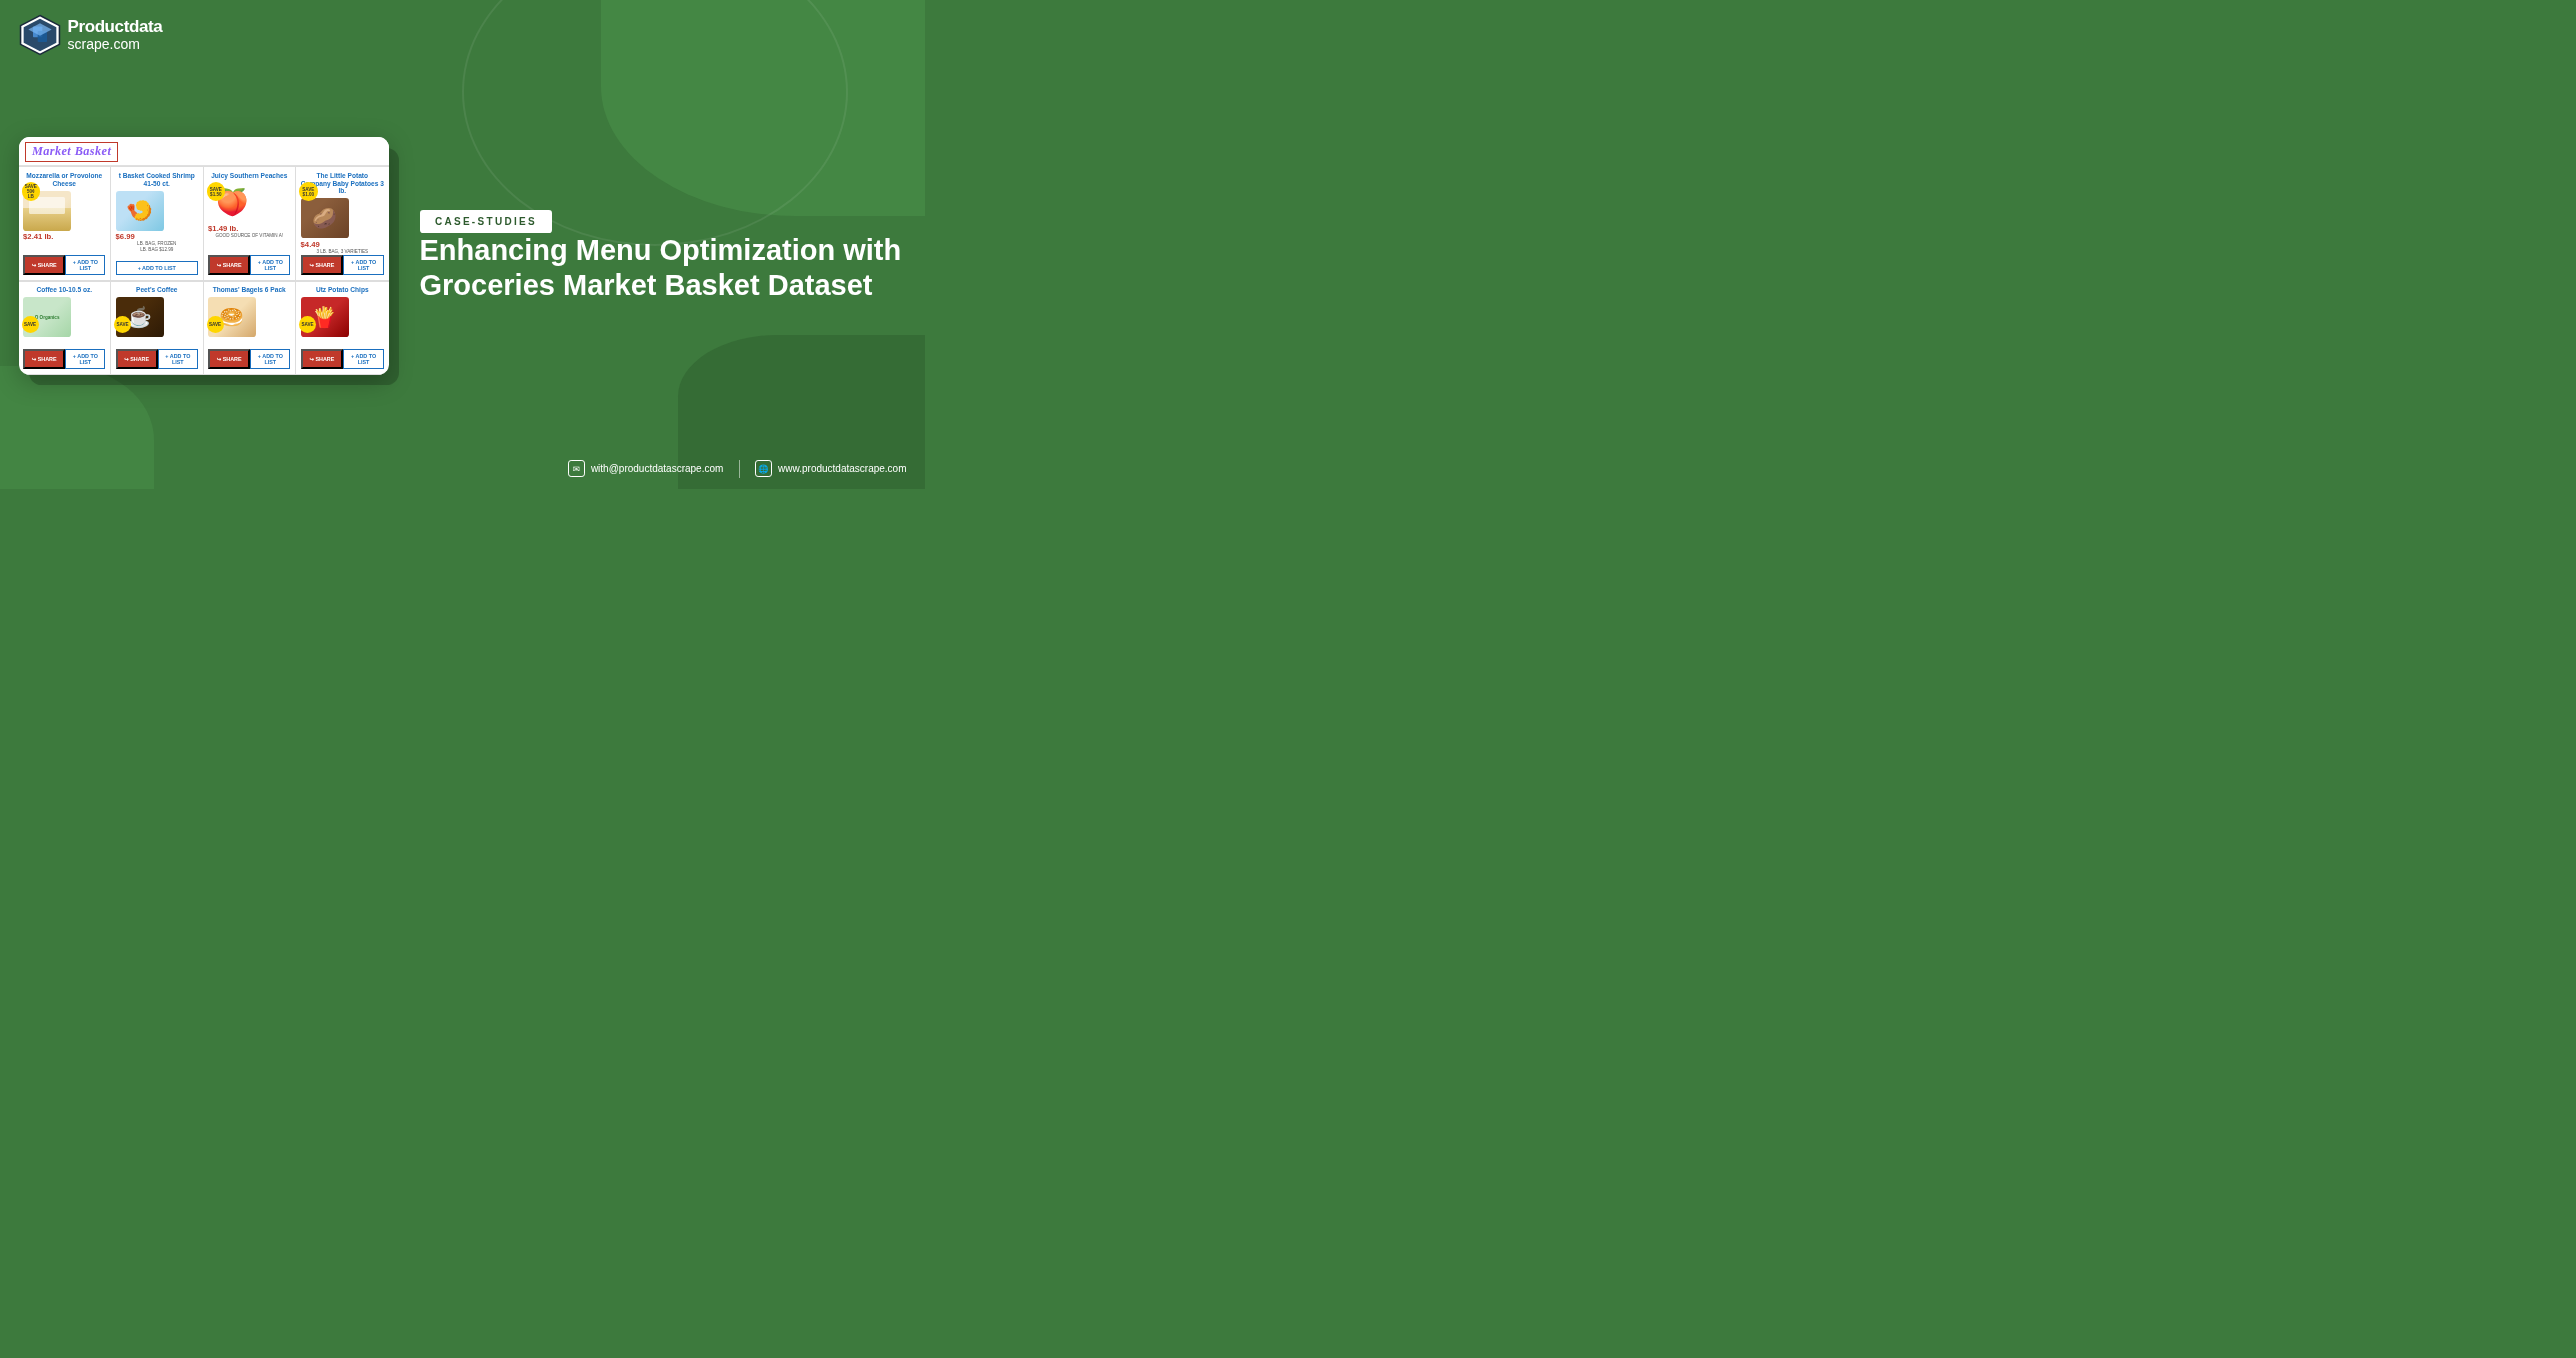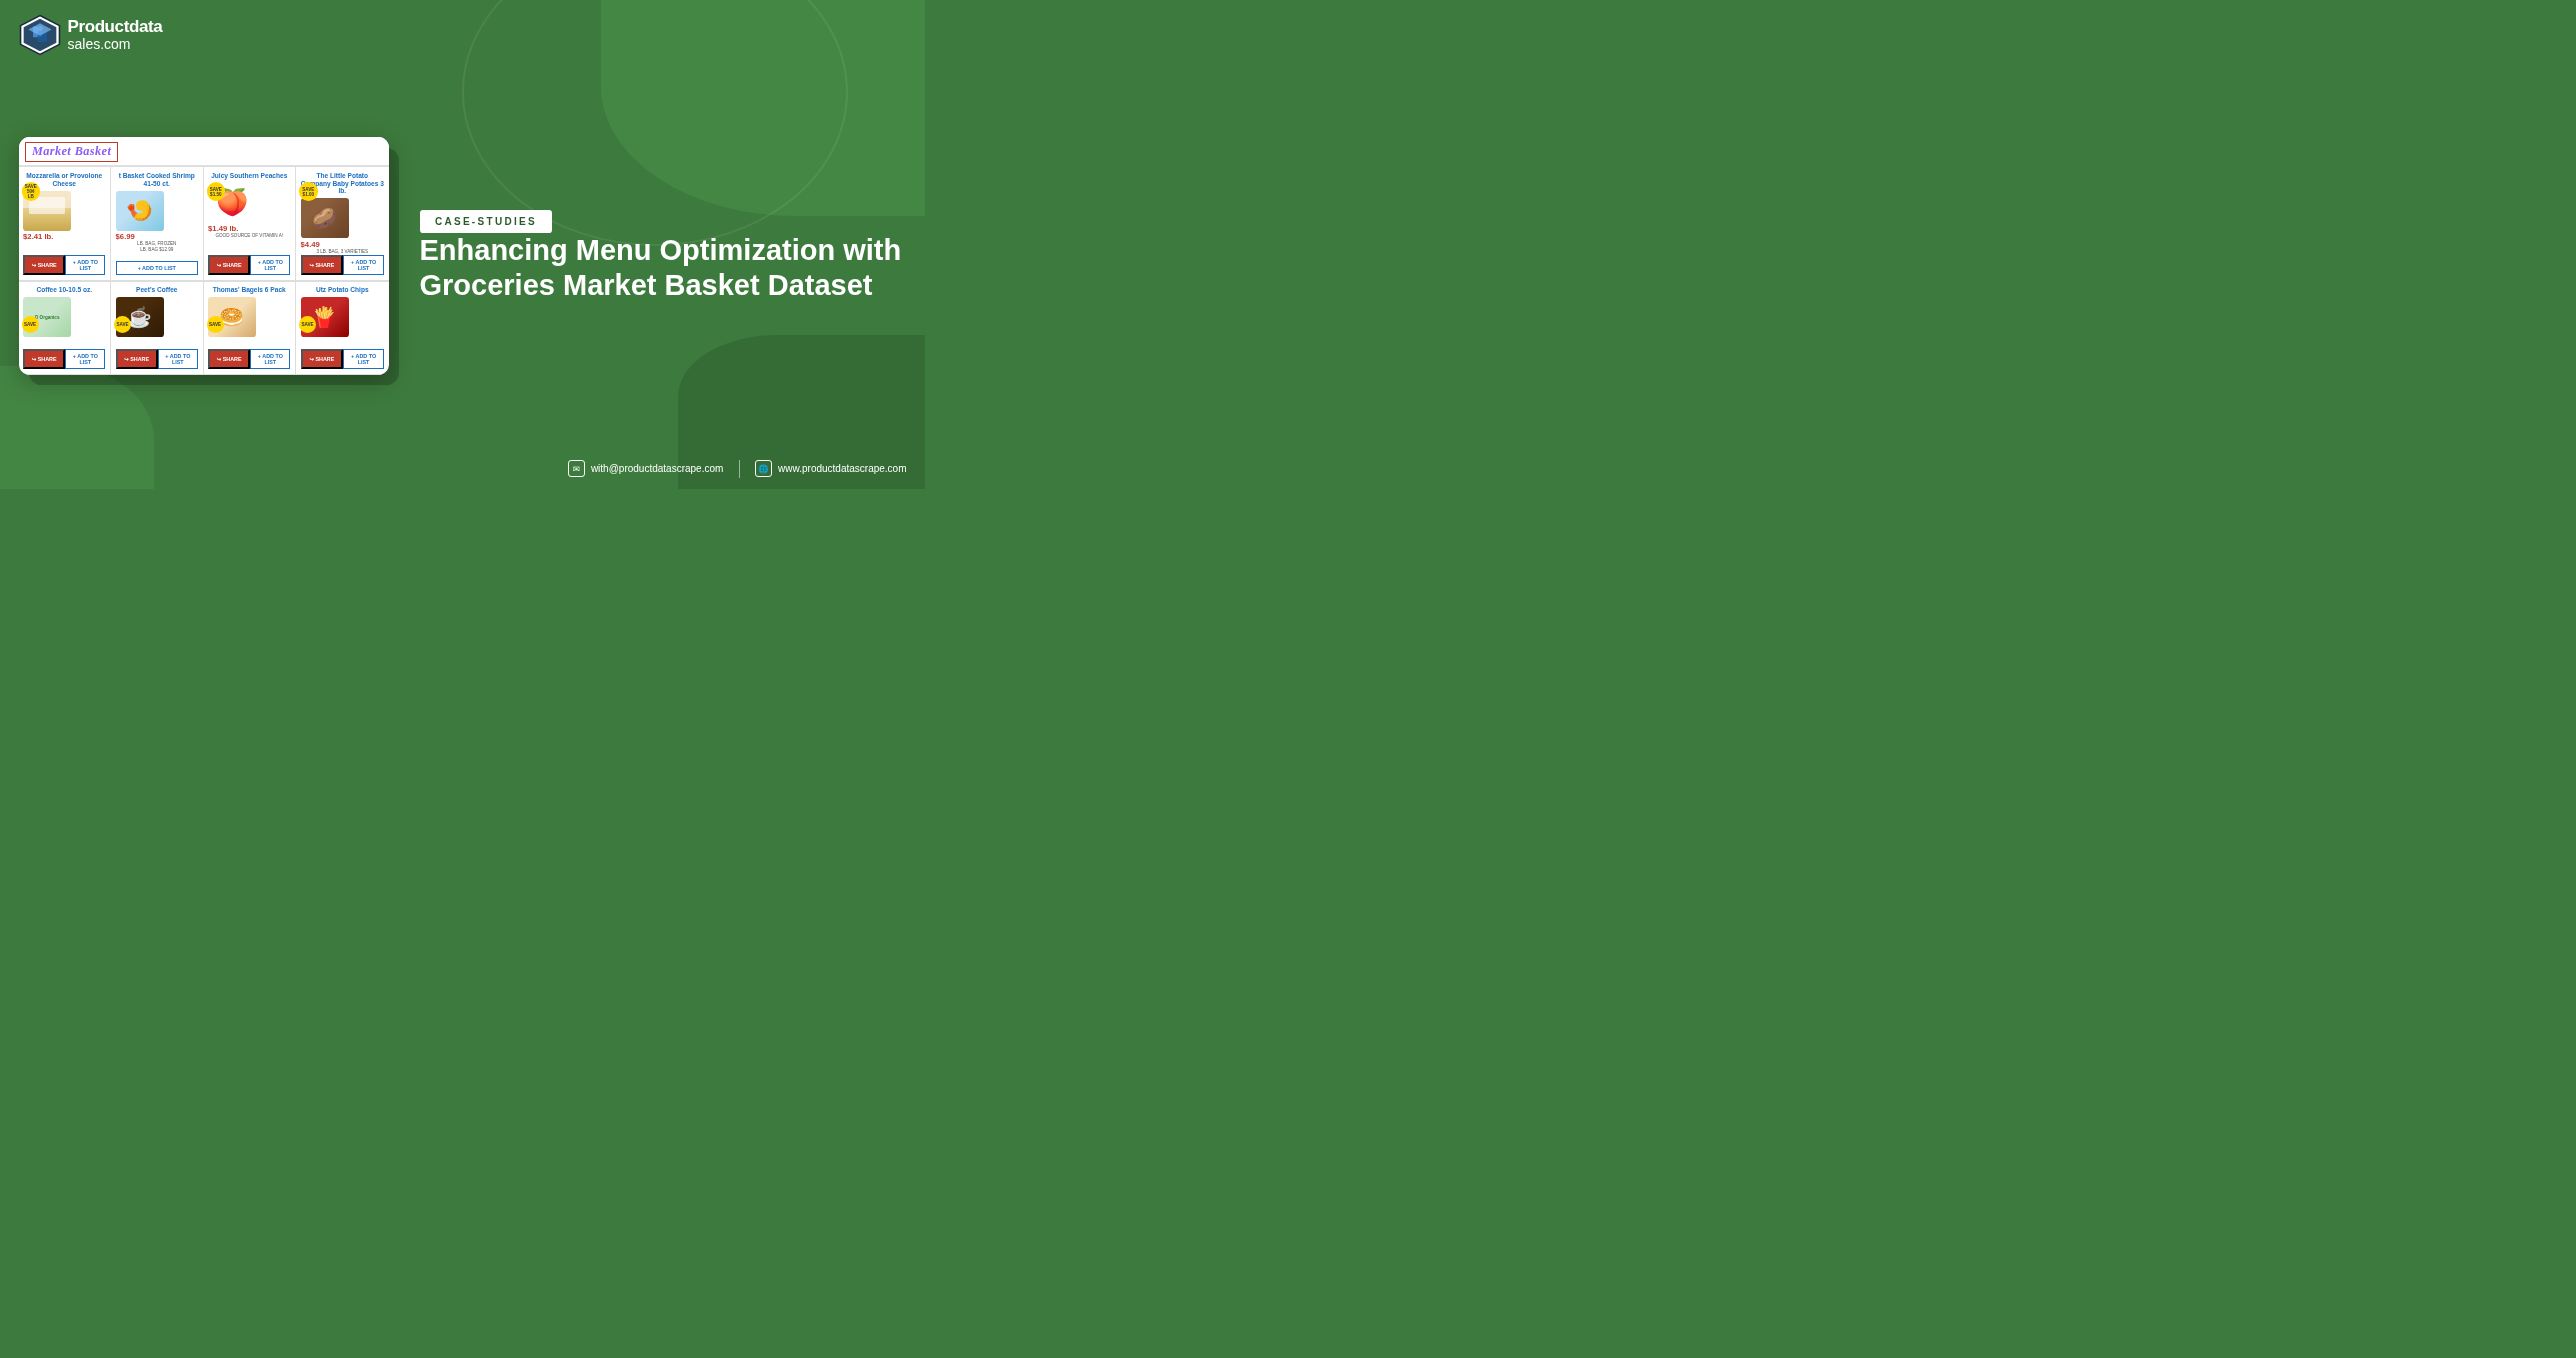--- a/index.html
+++ b/index.html
@@ -506,21 +506,21 @@
 <div class="header">
   <svg class="logo-icon" viewBox="0 0 54 54" xmlns="http://www.w3.org/2000/svg">
     <polygon points="27,2 52,15 52,39 27,52 2,39 2,15" fill="white" stroke="#1a2a3a" stroke-width="2"></polygon>
     <polygon points="27,6 48,17 48,37 27,48 6,37 6,17" fill="#2a4a6a" stroke="none"></polygon>
     <rect x="18" y="16" width="12" height="14" rx="1" fill="#4a90d9" opacity="0.9"></rect>
     <rect x="24" y="22" width="12" height="14" rx="1" fill="#1a5a99" opacity="0.85"></rect>
     <polygon points="27,12 42,20 27,28 12,20" fill="#7ab8f5" opacity="0.7"></polygon>
   </svg>
   <div class="logo-text">
     <span class="brand-name">Productdata</span>
-    <span class="brand-domain">sales.com</span>
+    <span class="brand-domain">scrape.com</span>
   </div>
 </div>
 
 <div class="main-content">
 
   <div class="mockup-container">
     <div class="mockup-shadow"></div>
     <div class="mockup-window">
 
       <div class="mb-header">

